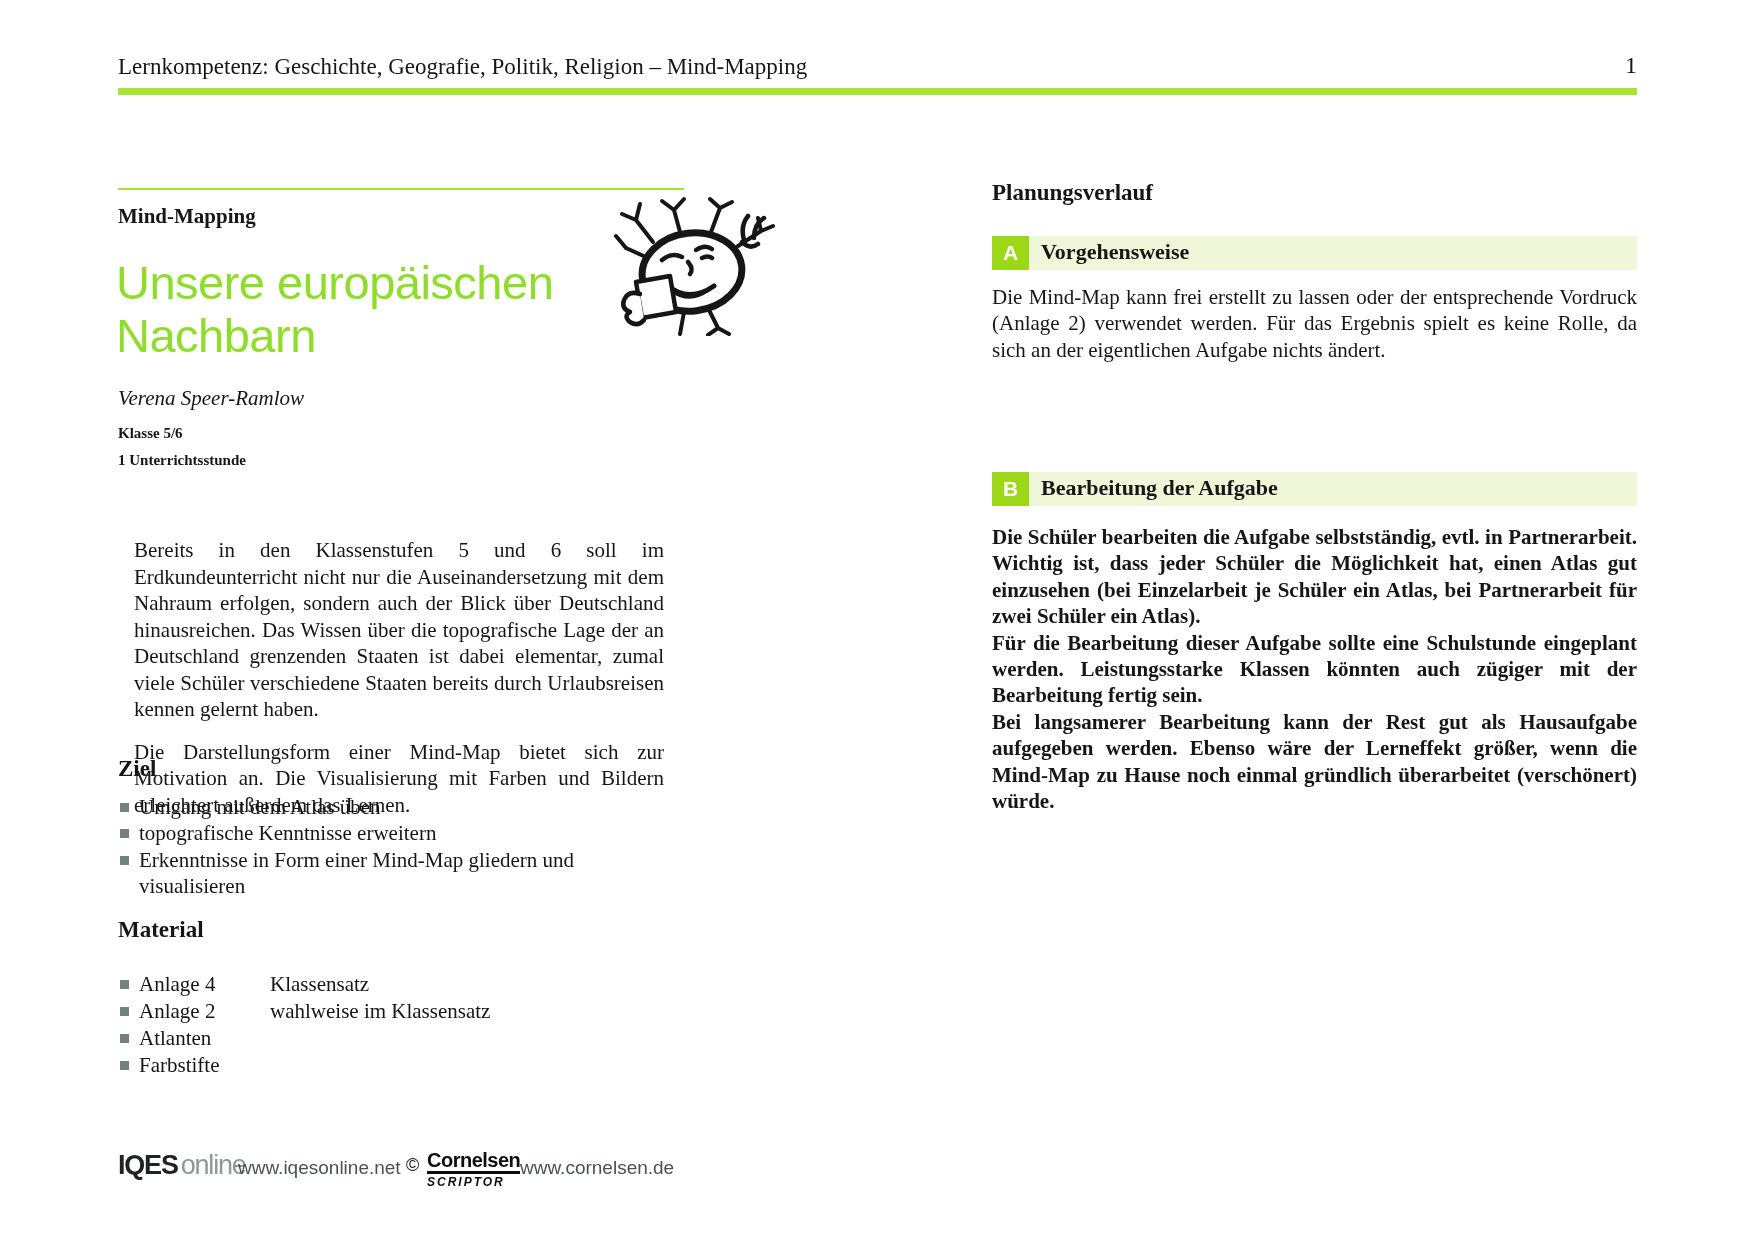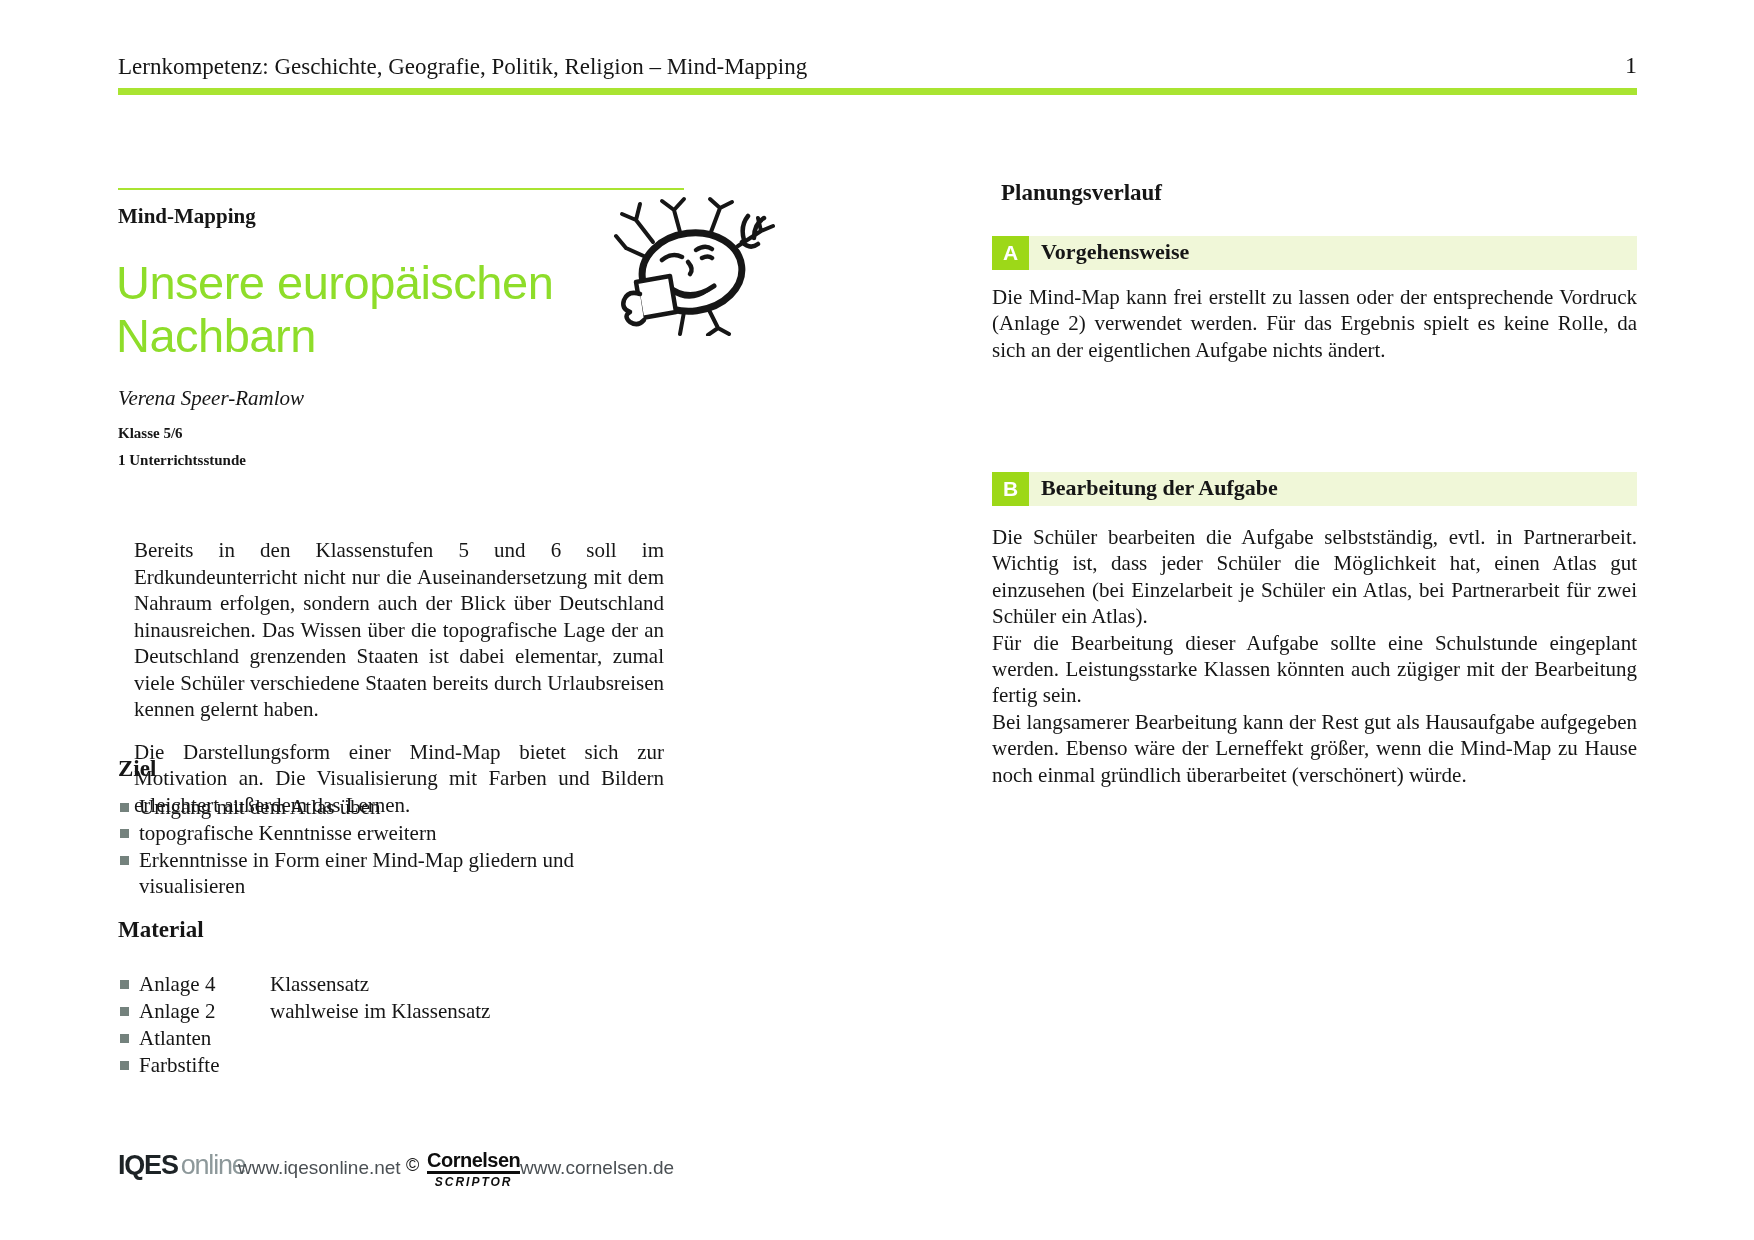--- a/index.html
+++ b/index.html
@@ -41,42 +41,42 @@
   .ziel-list{top:794px;}
   .b-list li{position:relative;padding-left:21px;font-size:21px;line-height:26.3px;margin:0;}
   .sq{position:absolute;left:2px;top:9px;width:9px;height:9px;background:var(--bullet-gray);}
   .material-h{position:absolute;left:0;top:917px;font-size:23px;font-weight:bold;}
   .material-list{top:971px;}
   .material-list li{display:flex;line-height:27px;}
   .m-label{width:131px;flex:none;}
   .m-note{flex:1;}
   
   .col-right{position:absolute;left:992px;top:0;width:645px;height:1240px;}
-  .plan-h{position:absolute;left:9px;top:180px;font-size:23px;font-weight:bold;}
+  .plan-h{position:absolute;left:0;top:180px;font-size:23px;font-weight:bold;}
   .sec-bar{position:absolute;left:0;width:645px;height:34px;background:var(--bar-bg);display:flex;align-items:stretch;}
   .bar-a{top:236px;}
   .bar-b{top:472px;}
   .badge{
     flex:none;width:37px;background:var(--accent-green);color:#fff;
     font-family:"Liberation Sans",sans-serif;font-weight:bold;font-size:21px;
     display:flex;align-items:center;justify-content:center;
   }
   .sec-title{font-weight:bold;font-size:22px;align-self:center;padding-left:12px;padding-bottom:2px;}
   .sec-text{position:absolute;left:0;width:645px;font-size:21px;line-height:26.4px;text-align:justify;}
   .sec-text p{margin:0;}
   .text-a{top:284px;}
-  .text-b{top:524px;}
+  .text-b{top:524px;font-weight:bold;}
   
   .footer{position:absolute;left:118px;top:1146px;width:760px;height:44px;font-family:"Liberation Sans",sans-serif;}
   .iqes{position:absolute;left:0;top:4px;font-size:27px;letter-spacing:-1.2px;white-space:nowrap;}
   .iqes .p1{font-weight:bold;color:#1d2326;}
   .iqes .p2{color:var(--logo-gray);margin-left:3px;}
   .iqes-url{position:absolute;left:120px;top:11px;font-size:19px;color:var(--footer-gray);}
   .copy{position:absolute;left:288px;top:9px;font-size:18px;color:#111;}
-  .cornelsen{position:absolute;left:309px;top:4px;text-align:center;color:#0d0d0d;}
+  .cornelsen{position:absolute;left:309px;top:4px;color:#0d0d0d;}
   .cornelsen .name{display:block;font-size:20px;font-weight:bold;letter-spacing:-0.5px;line-height:20px;border-bottom:3px solid #0d0d0d;padding-bottom:1px;}
   .cornelsen .sub{display:block;font-size:12px;font-weight:bold;font-style:italic;letter-spacing:2px;margin-top:1px;}
   .cornelsen-url{position:absolute;left:402px;top:11px;font-size:19px;color:var(--footer-gray);}
 </style>
 </head>
 <body>
 
 <div class="page">
 
   <div class="hdr-title">Lernkompetenz: Geschichte, Geografie, Politik, Religion – Mind-Mapping</div>

